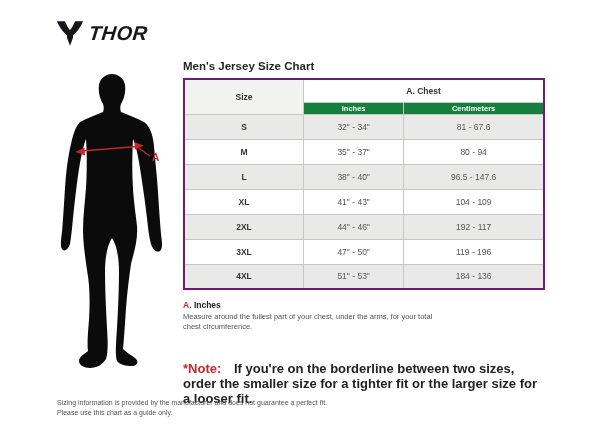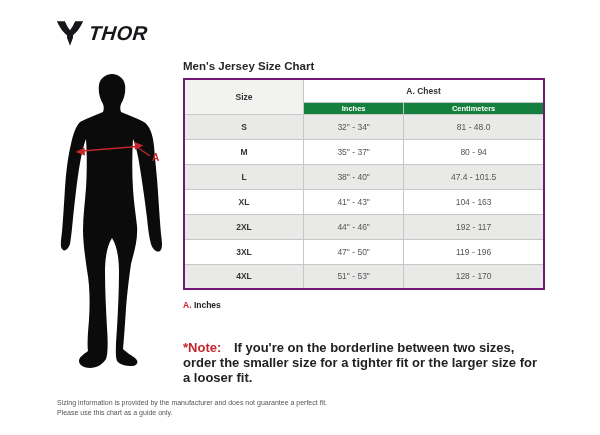--- a/index.html
+++ b/index.html
@@ -102,60 +102,61 @@
       </tr>
       <tr>
         <th class="unit-head">Inches</th>
         <th class="unit-head">Centimeters</th>
       </tr>
     </thead>
     <tbody>
       <tr class="alt">
         <td class="size-cell">S</td>
         <td>32" - 34"</td>
-        <td>81 - 48.0</td>
+        <td>81 - 67.6</td>
       </tr>
       <tr>
         <td class="size-cell">M</td>
         <td>35" - 37"</td>
         <td>80 - 94</td>
       </tr>
       <tr class="alt">
         <td class="size-cell">L</td>
         <td>38" - 40"</td>
-        <td>47.4 - 101.5</td>
+        <td>96.5 - 147.6</td>
       </tr>
       <tr>
         <td class="size-cell">XL</td>
         <td>41" - 43"</td>
-        <td>104 - 163</td>
+        <td>104 - 109</td>
       </tr>
       <tr class="alt">
         <td class="size-cell">2XL</td>
         <td>44" - 46"</td>
         <td>192 - 117</td>
       </tr>
       <tr>
         <td class="size-cell">3XL</td>
         <td>47" - 50"</td>
         <td>119 - 196</td>
       </tr>
       <tr class="alt">
         <td class="size-cell">4XL</td>
         <td>51" - 53"</td>
-        <td>128 - 170</td>
+        <td>184 - 136</td>
       </tr>
     </tbody>
   </table>
 
 
   <div class="measure-label">
     <span class="letter">A.</span>
     <span>Inches</span>
   </div>
+  <div class="measure-desc">Measure around the fullest part of your chest, under the arms, for your total chest circumference.</div>
 
   <div class="note">
     <span class="note-label">*Note:</span>
     <span>If you're on the borderline between two sizes, order the smaller size for a tighter fit or the larger size for a looser fit.</span>
   </div>
 </div>
 
 <div class="disclaimer">
   <div>Sizing information is provided by the manufacturer and does not guarantee a perfect fit.</div>
   <div>Please use this chart as a guide only.</div>

